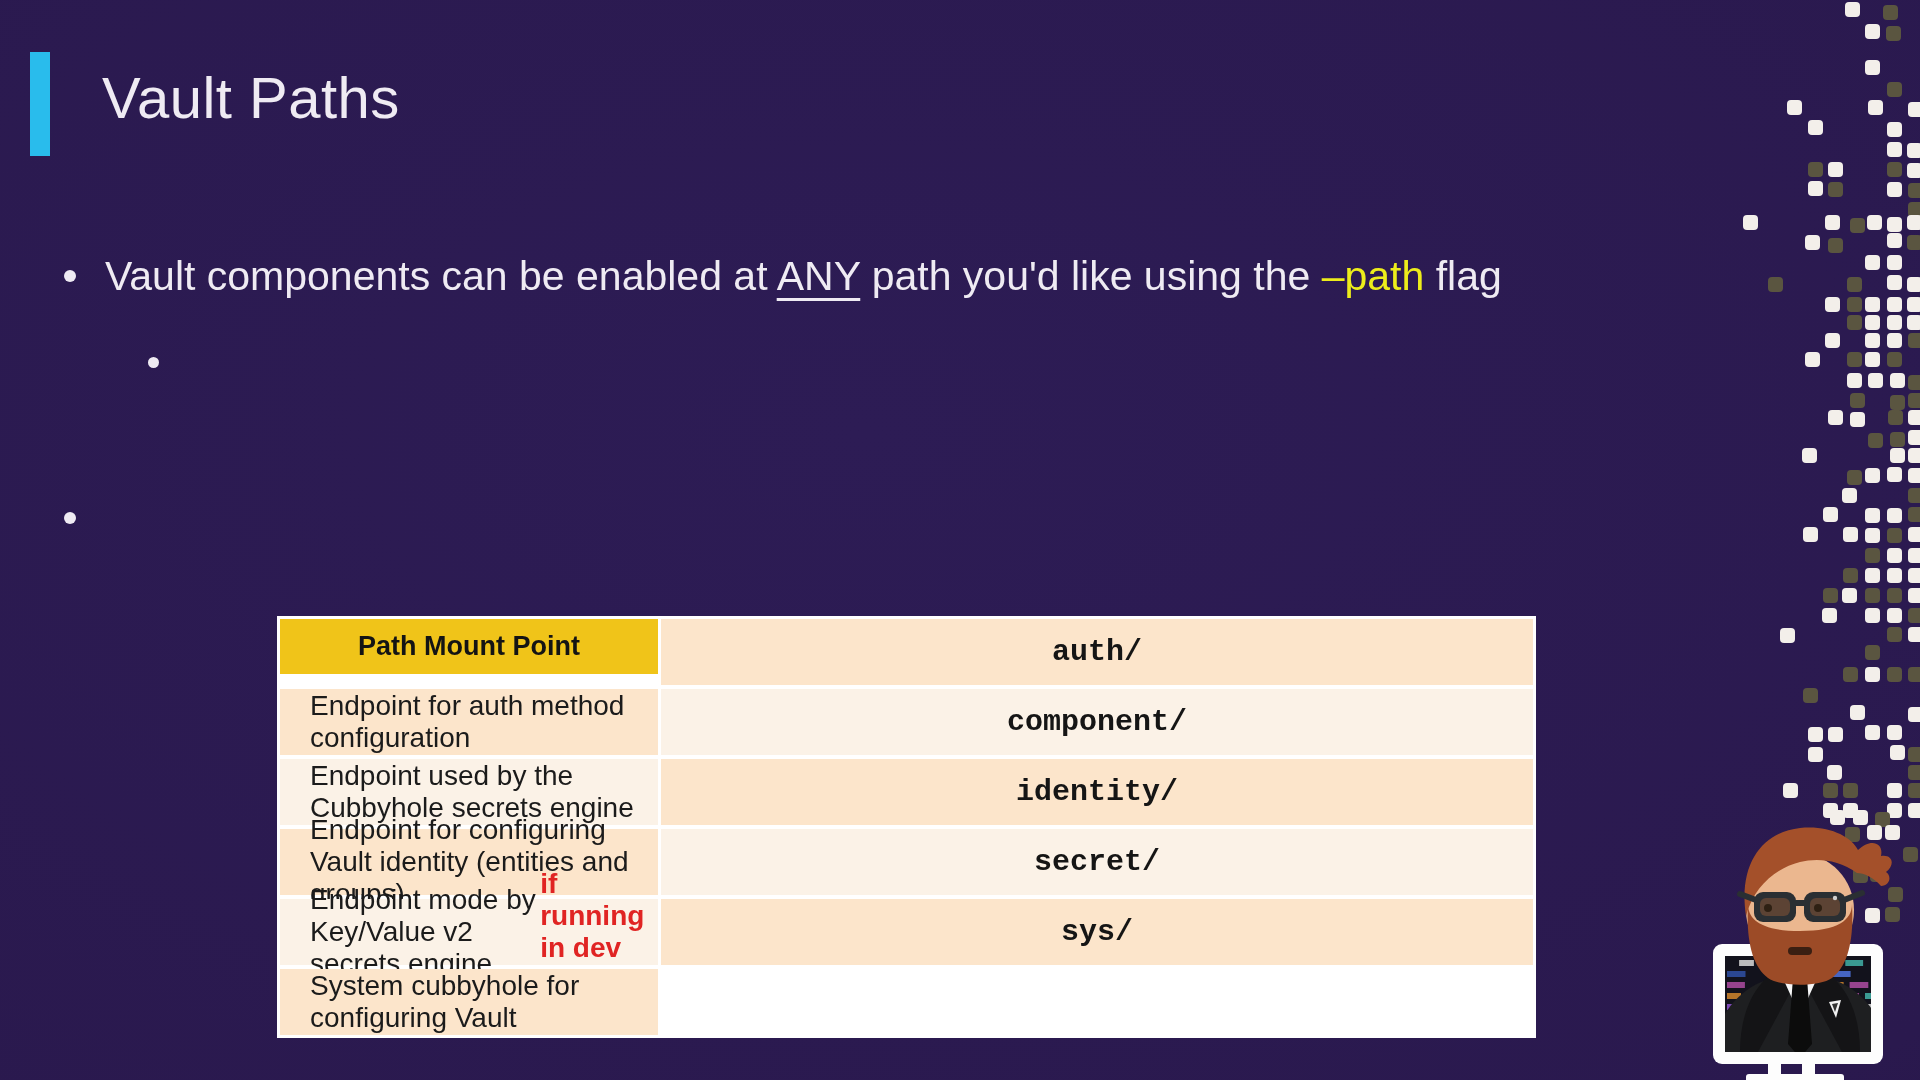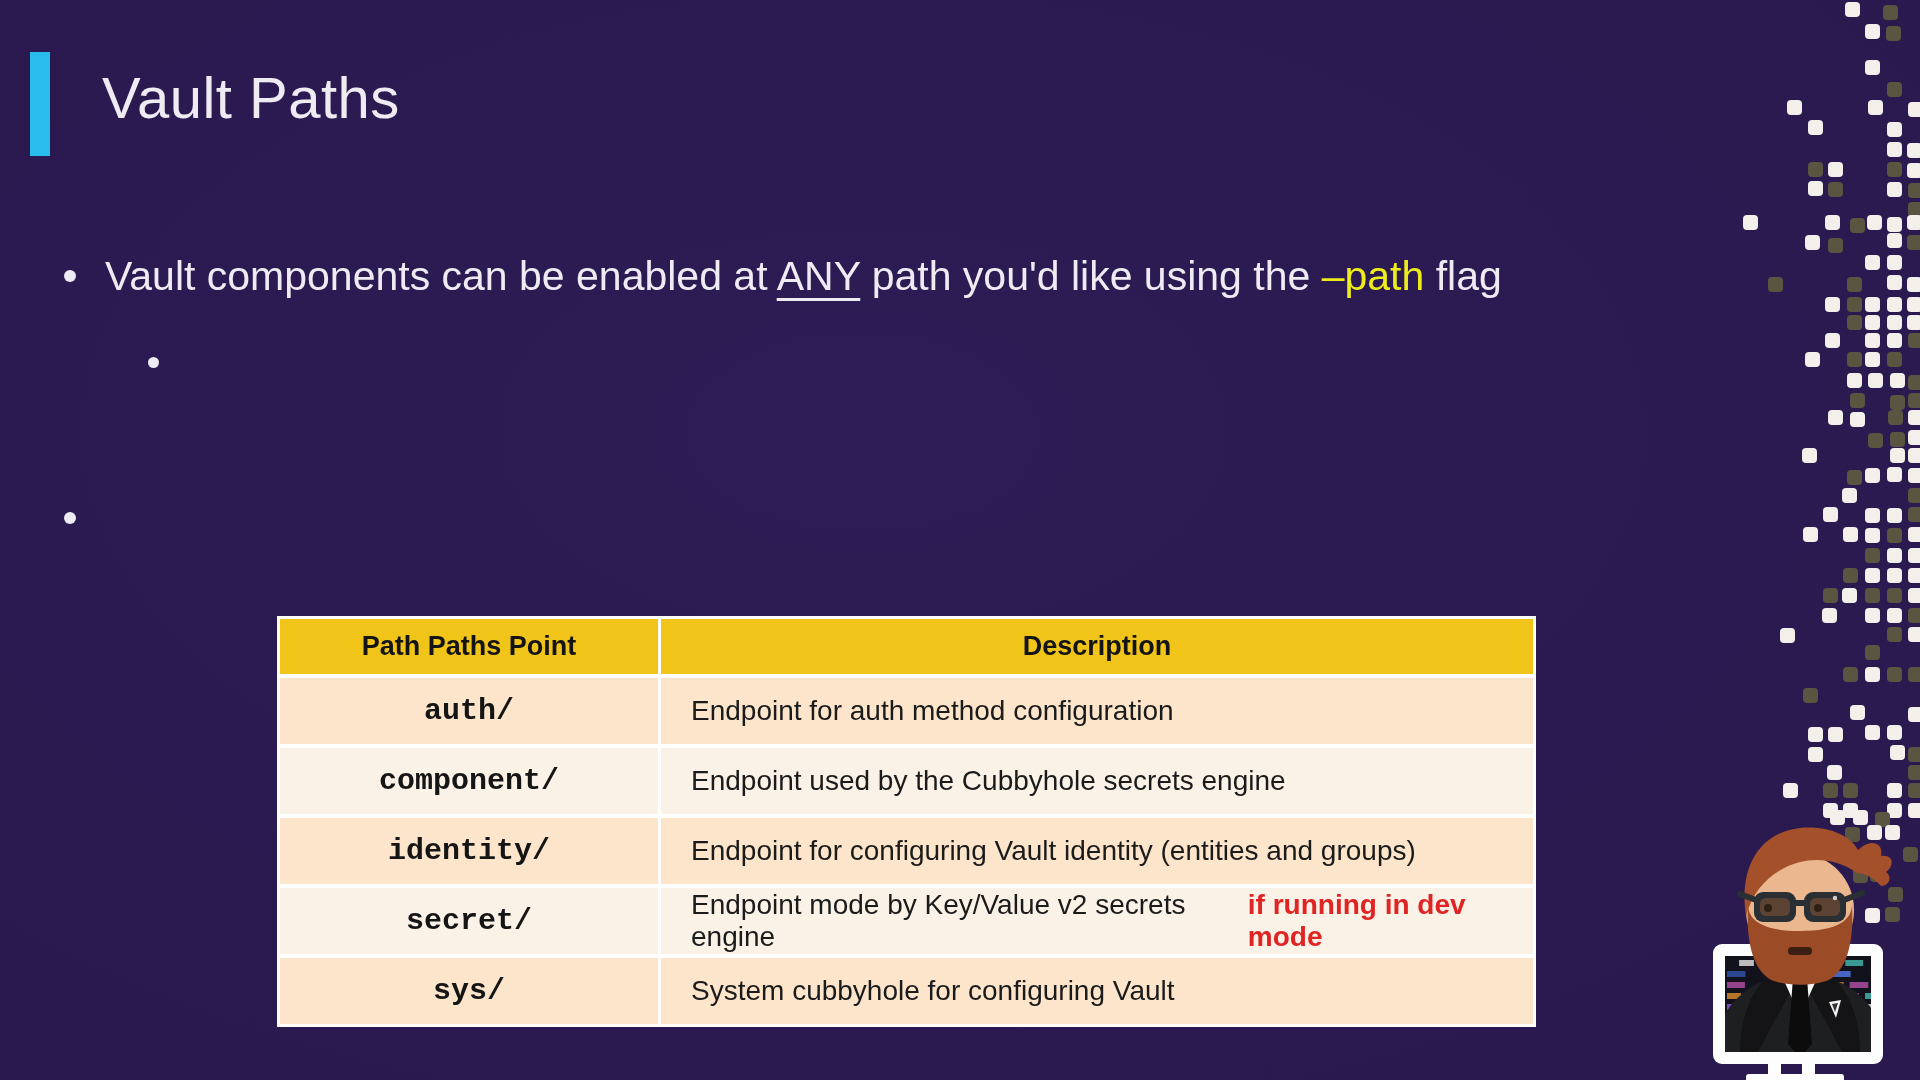--- a/index.html
+++ b/index.html
@@ -202,22 +202,21 @@
     <span class="btext"><span>Vault components can be enabled at </span><span class="seg-underline">ANY</span><span> path you'd like using the </span><span class="seg-yellow">–path</span><span> flag</span></span>
 </div>
 <div class="bullet b-l2" id="bullet-1">
   <span class="bdot"></span>
 </div>
 <div class="bullet b-l1" id="bullet-2">
   <span class="bdot"></span>
 </div>
 
 <div class="vtable">
-  <div class="cell th">Path Paths Point</div>
-  <div class="cell th">Description</div>
+  <div class="cell th">Path Mount Point</div>
 
 <div class="cell mount dark">auth/</div>
     <div class="cell desc dark">
       <span>Endpoint for auth method configuration</span>
     </div>
     <div class="cell mount light">component/</div>
     <div class="cell desc light">
       <span>Endpoint used by the Cubbyhole secrets engine</span>
     </div>
     <div class="cell mount dark">identity/</div>

